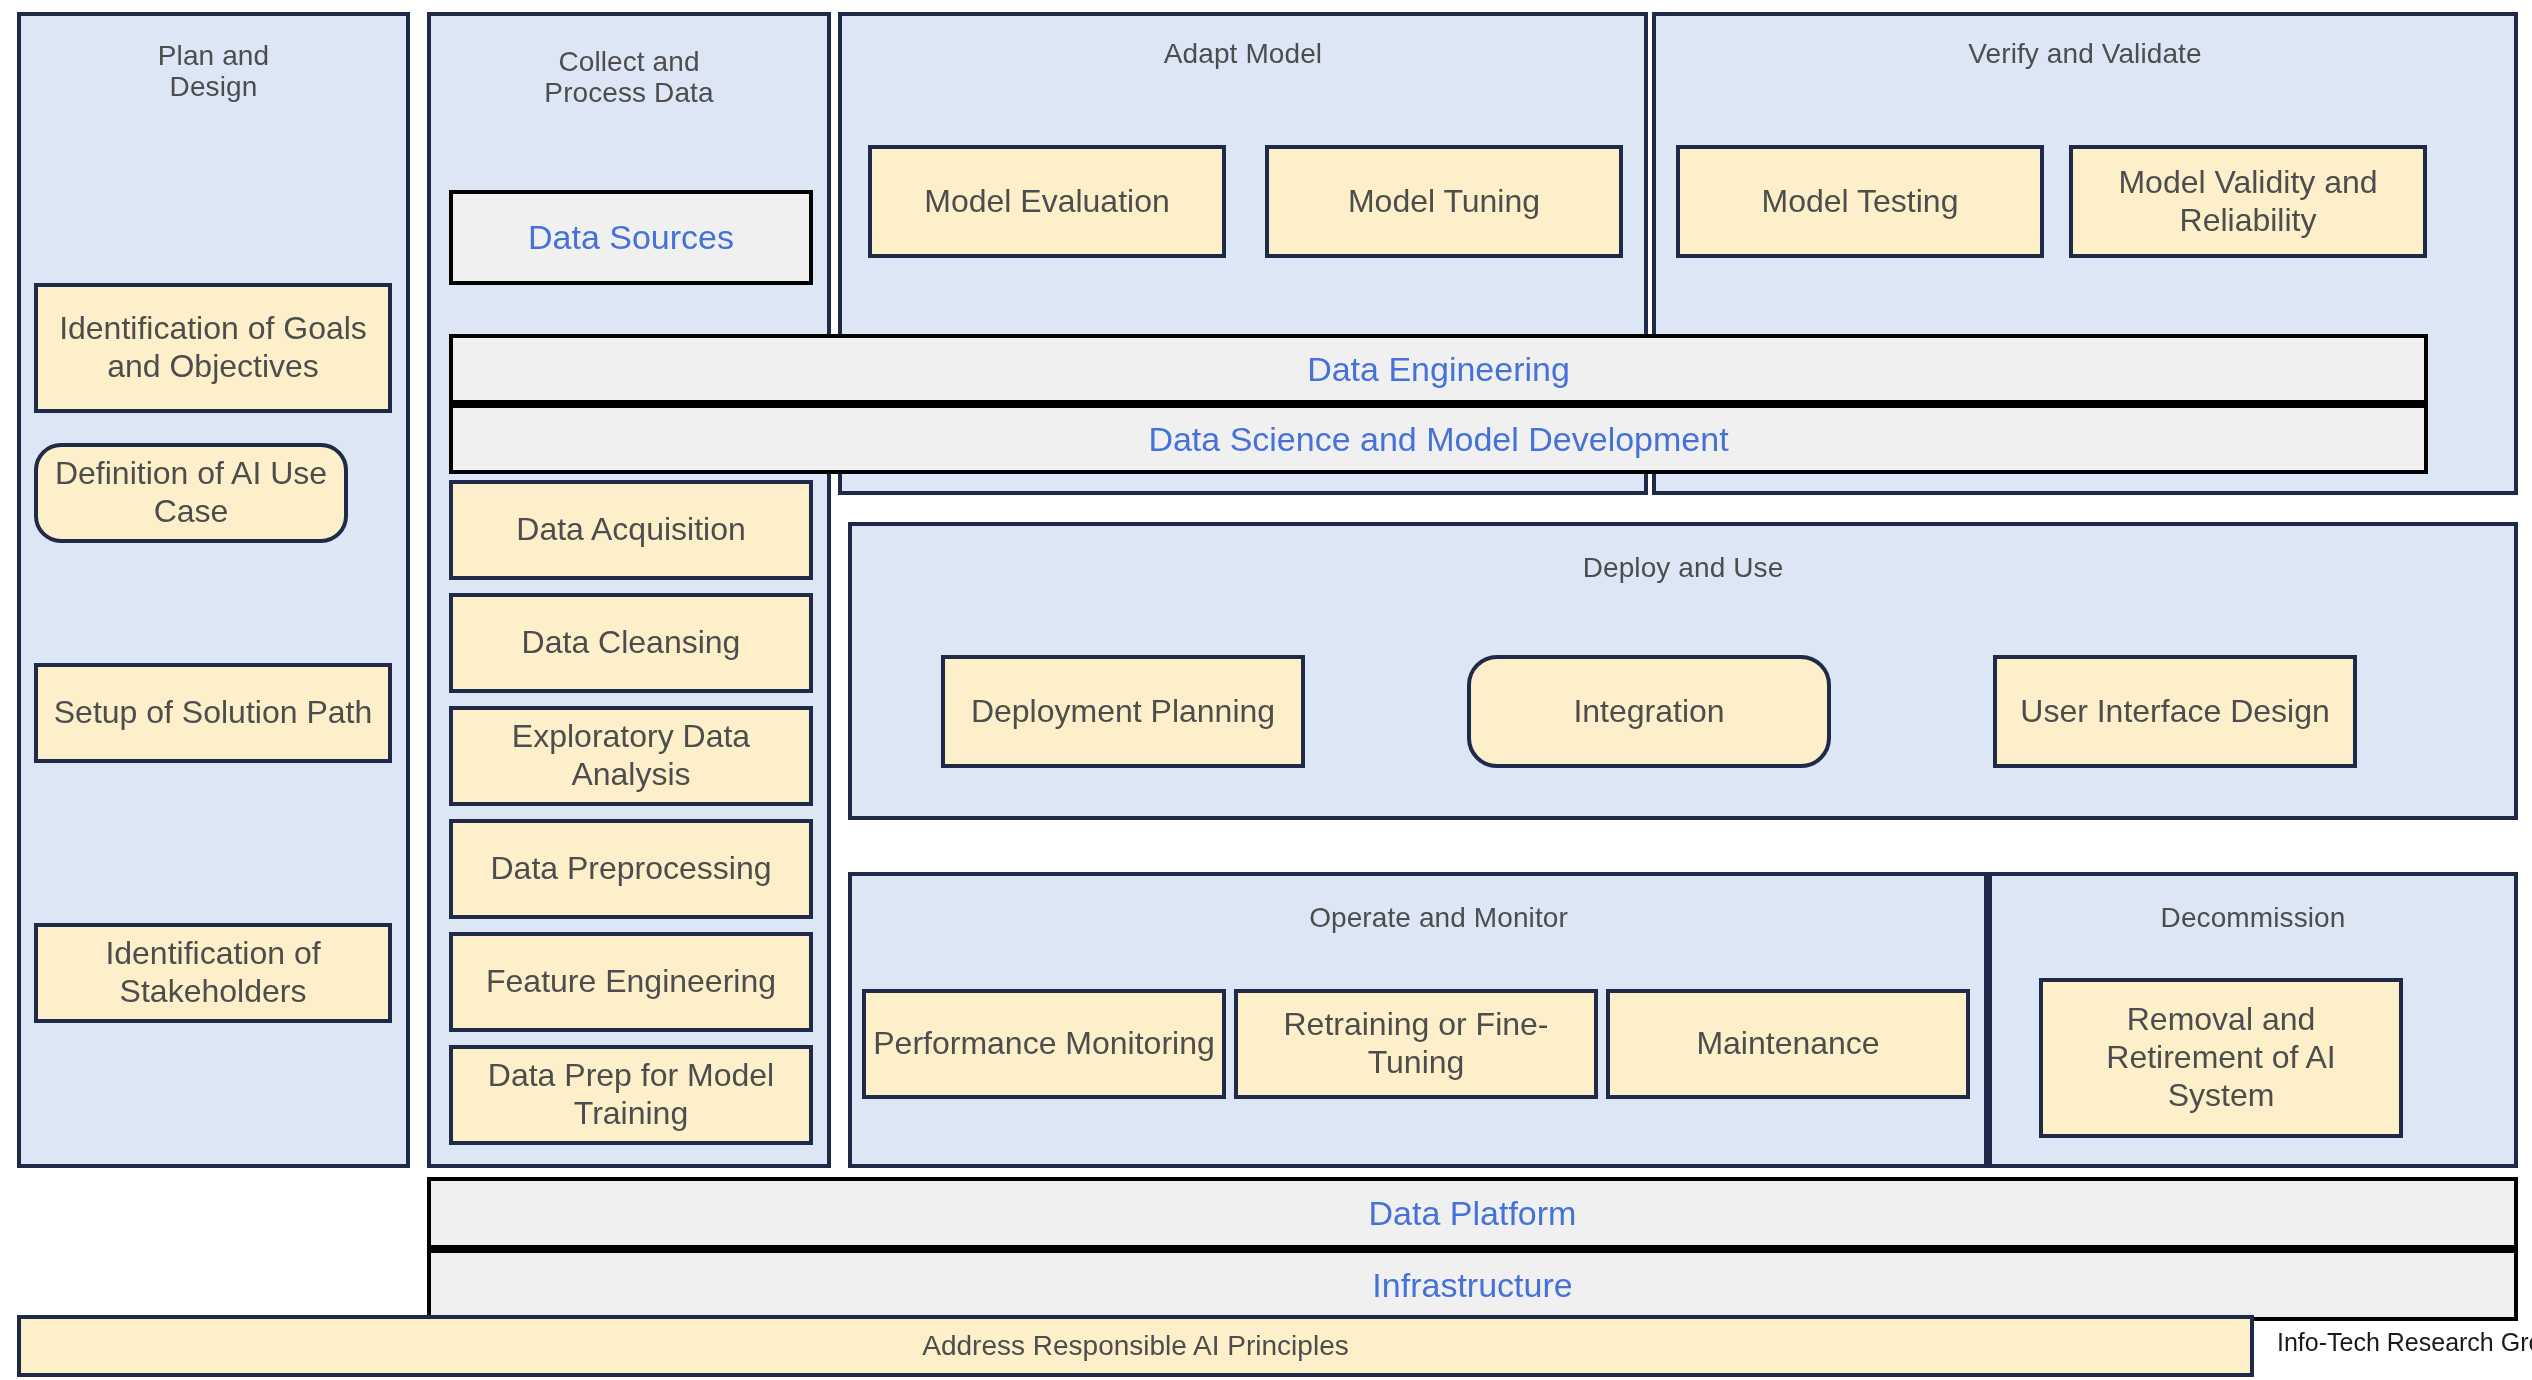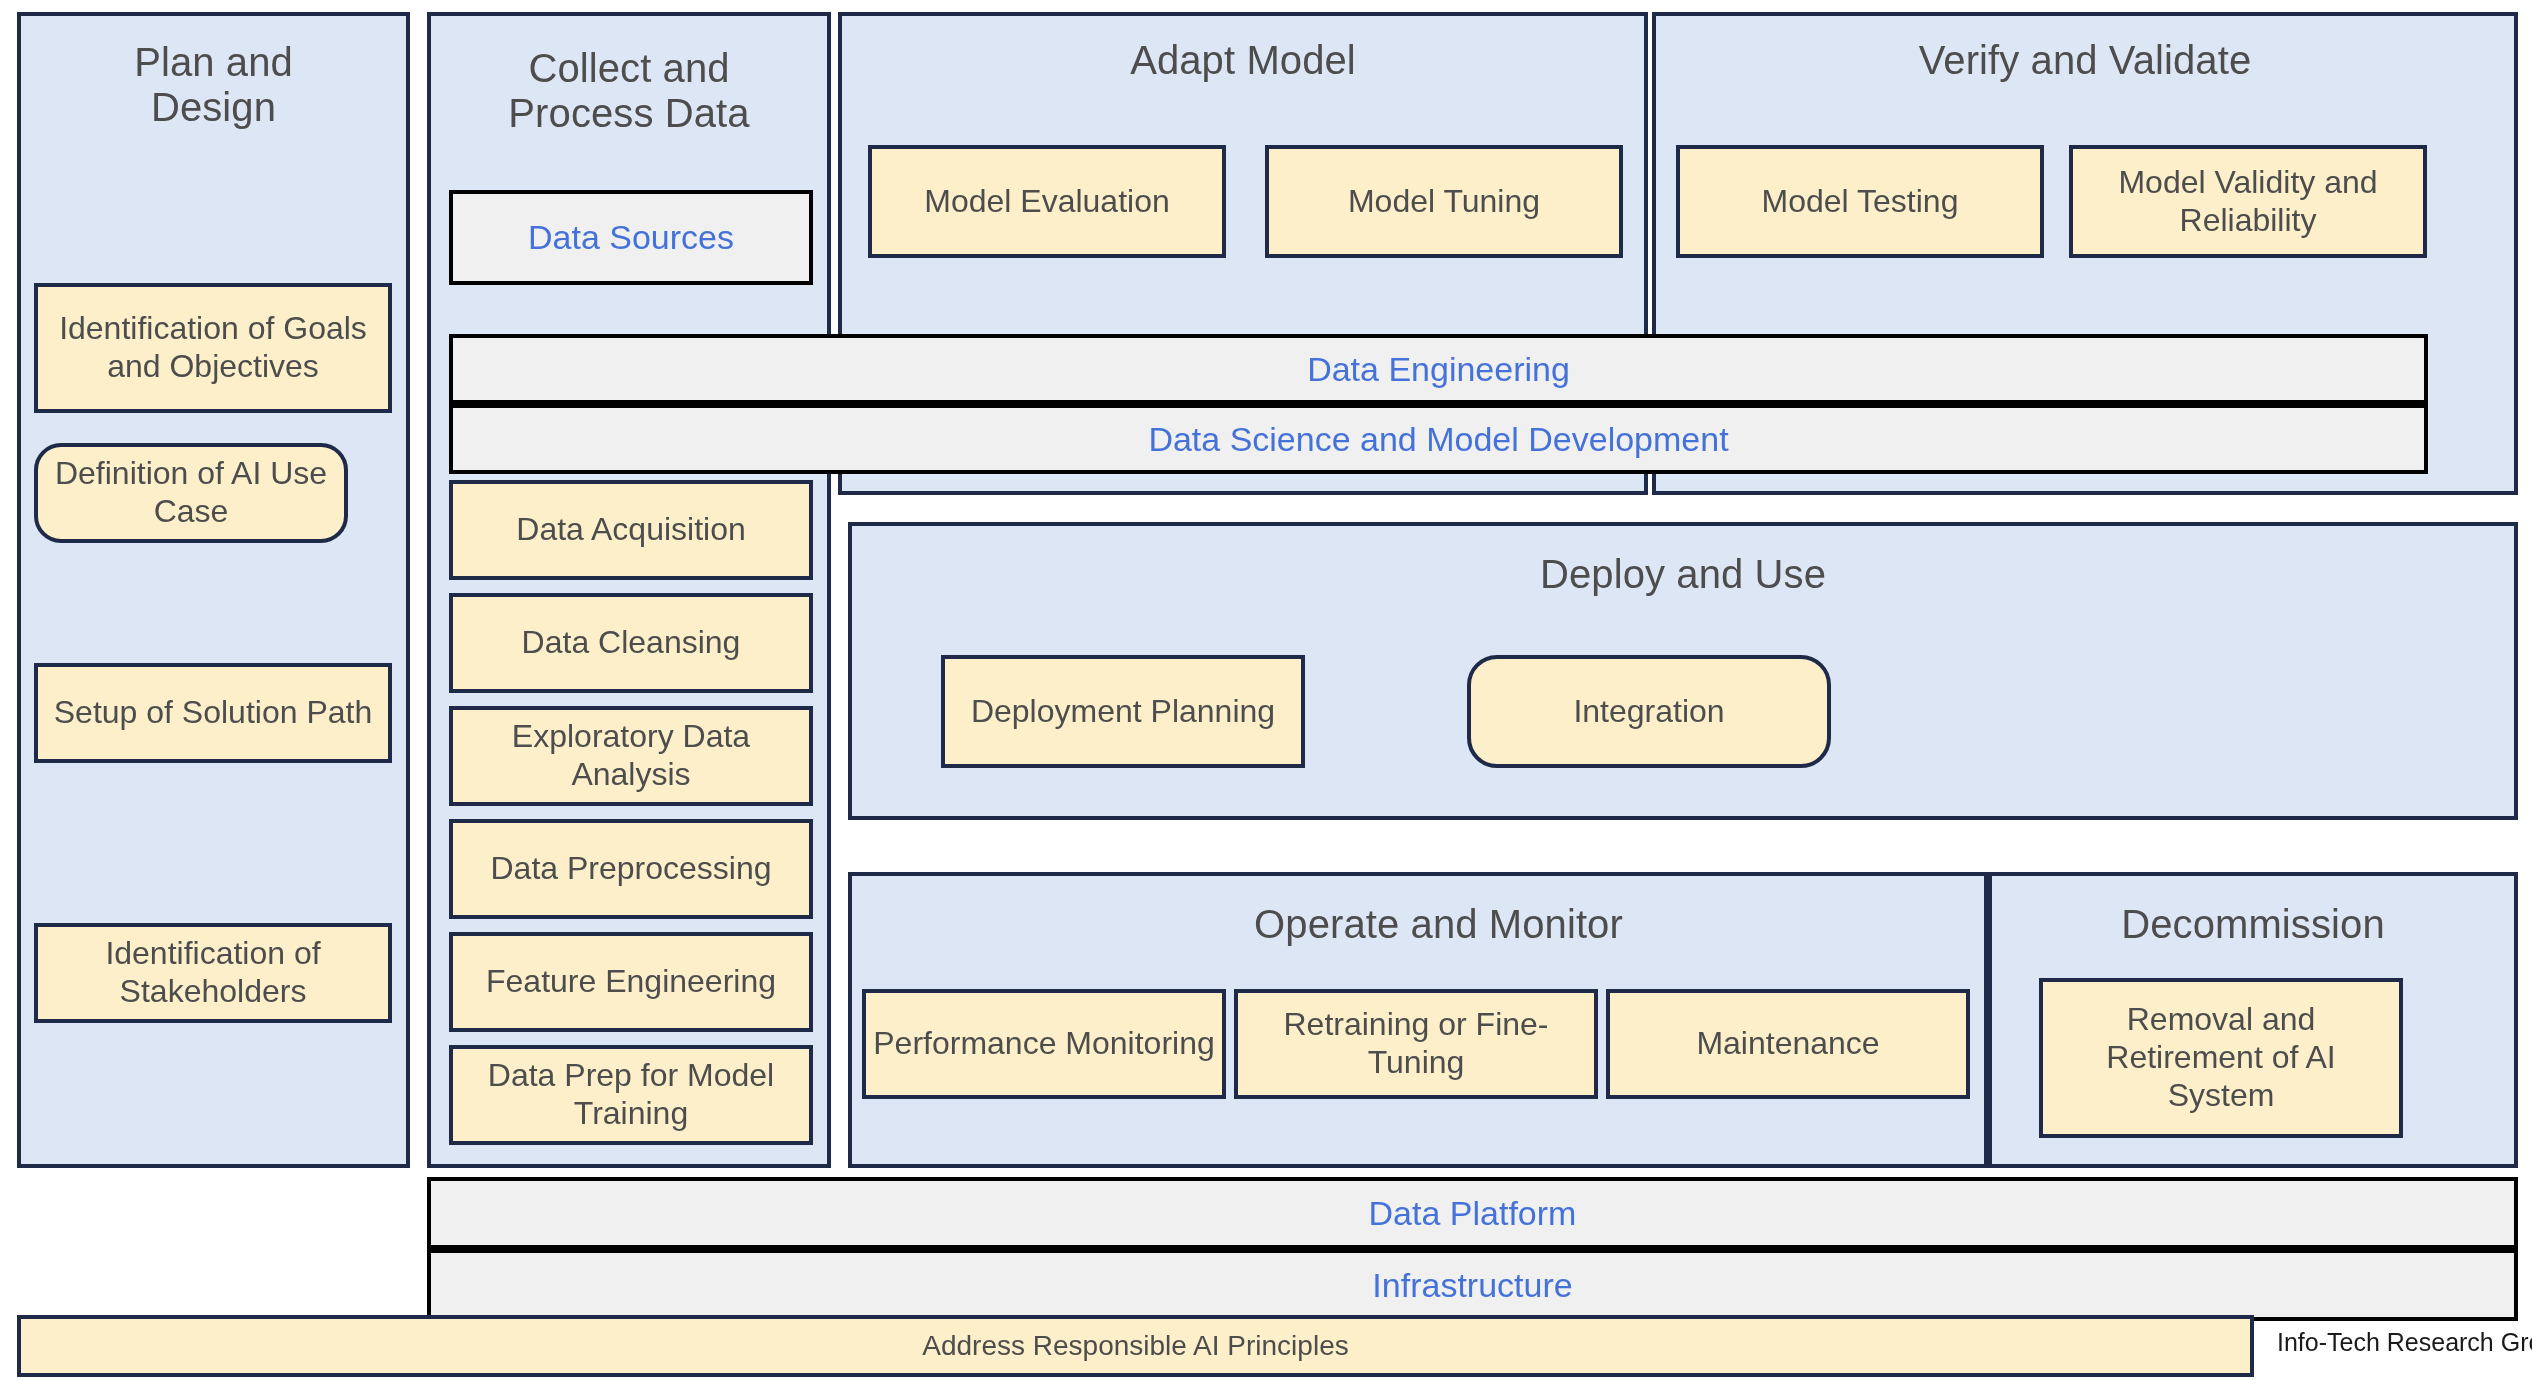--- a/index.html
+++ b/index.html
@@ -37,21 +37,21 @@
     border: 4px solid #1f2a49;
     align-items: flex-start;
     justify-content: center;
   }
   .phase-title {
     position: absolute;
     left: 0;
     right: 0;
     text-align: center;
     color: #4d4d4d;
-    font-size: 40px;
+    font-size: 28px;
     line-height: 1.12;
     letter-spacing: 0.1px;
   }
 
   
   .task {
     background: #fcefc9;
     border: 4px solid #1f2a49;
     color: #4d4d4d;
     font-size: 32px;
@@ -173,20 +173,23 @@
     <div class="phase-title" style="top:26px;">
       <span class="stack-line">Deploy and Use</span>
     </div>
   </div>
   <div class="box task" style="left:941px; top:655px; width:364px; height:113px;">
     <span>Deployment Planning</span>
   </div>
   <div class="box task" style="left:1467px; top:655px; width:364px; height:113px;border-radius:30px;">
     <span>Integration</span>
   </div>
+  <div class="box task" style="left:1993px; top:655px; width:364px; height:113px;">
+    <span>User Interface Design</span>
+  </div>
 
   <div class="box phase" style="left:848px; top:872px; width:1140px; height:296px;">
     <div class="phase-title" style="top:26px;margin-left:41px;">
       <span class="stack-line">Operate and Monitor</span>
     </div>
   </div>
   <div class="box task" style="left:862px; top:989px; width:364px; height:110px;">
     <span>Performance Monitoring</span>
   </div>
   <div class="box task" style="left:1234px; top:989px; width:364px; height:110px;">

